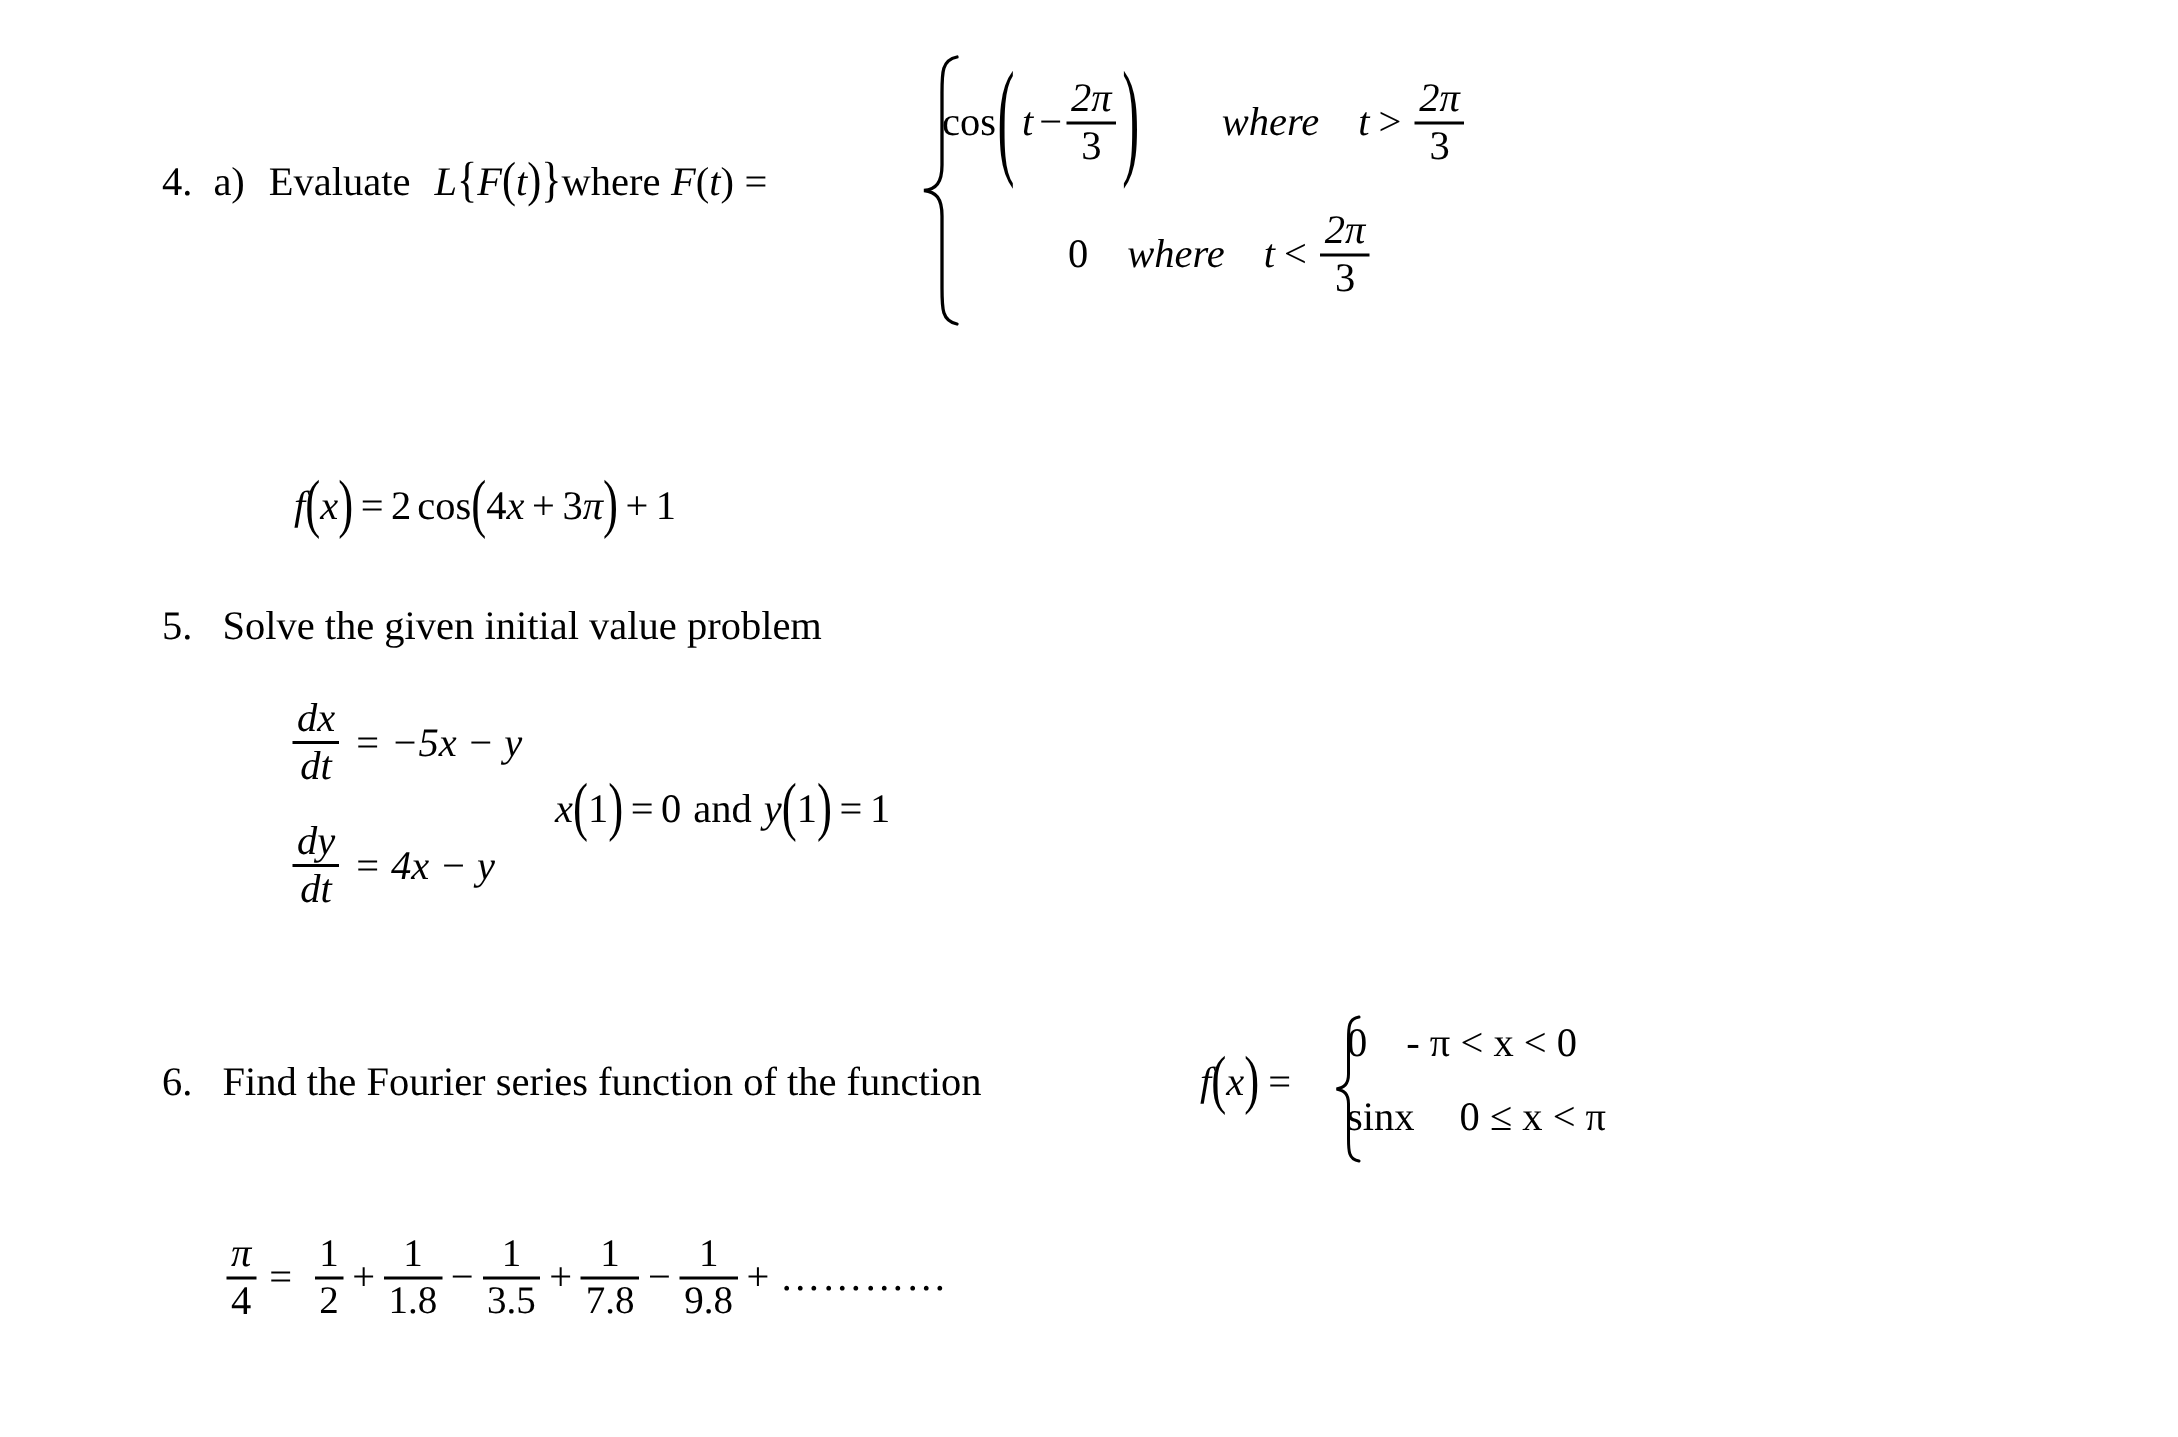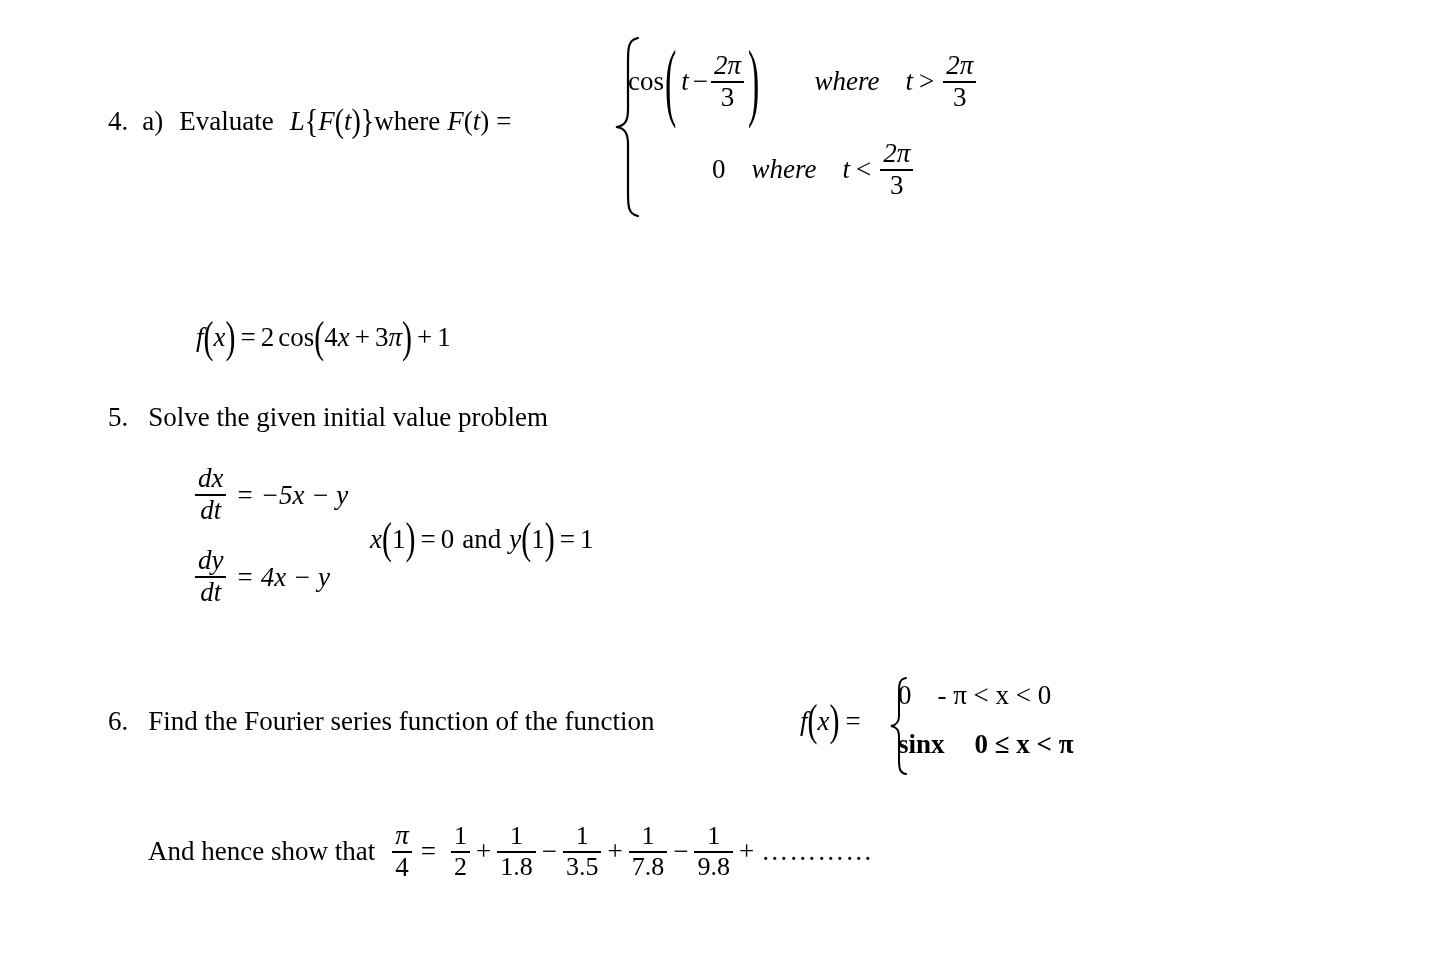--- a/index.html
+++ b/index.html
@@ -106,21 +106,21 @@
   #q5-text { left: 108px; top: 402px; font-size: 27px; }
   #q5-sys  { left: 192px; top: 454px; font-size: 27px; }
   #q5-sys .eqline { display: flex; align-items: center; height: 82px; }
   #q5-ic   { left: 370px; top: 522px; font-size: 27px; }
 
   
   #q6-text { left: 108px; top: 706px; font-size: 27px; }
   #q6-fx   { left: 800px; top: 704px; font-size: 27px; }
   #q6-brace{ left: 888px; top: 676px; width: 22px; height: 100px; }
   #q6-case1{ left: 898px; top: 680px; font-size: 27px; }
-  #q6-case2{ left: 898px; top: 729px; font-size: 27px; font-weight: bold; }
+  #q6-case2{ left: 898px; top: 729px; font-size: 27px; }
   #q6-case1 .cond { margin-left: 26px; }
   #q6-case2 .cond { margin-left: 30px; }
 
   
   #q6-series { left: 148px; top: 822px; font-size: 27px; display: flex; align-items: center; }
   #q6-series .lead { margin-right: 14px; }
   #q6-series .op { margin: 0 3px; }
   #q6-series .dots { margin-left: 4px; letter-spacing: 1px; }
 
   .fs-small .num, .fs-small .den { font-size: 26px; }
@@ -279,21 +279,20 @@
   <div class="abs math" id="q6-case1">
     <span>0</span>
     <span class="cond">- π &lt; x &lt; 0</span>
   </div>
   <div class="abs math" id="q6-case2">
     <span>sinx</span>
     <span class="cond">0 ≤ x &lt; π</span>
   </div>
 
   <div class="abs" id="q6-series">
-    <span class="lead">And hence show that</span>
     <span class="frac">
       <span class="num it">π</span>
       <span class="bar"></span>
       <span class="den">4</span>
     </span>
     <span style="margin:0 6px">=</span>
 
     <span class="math">
       <span class="math">
         <span class="op"></span>

